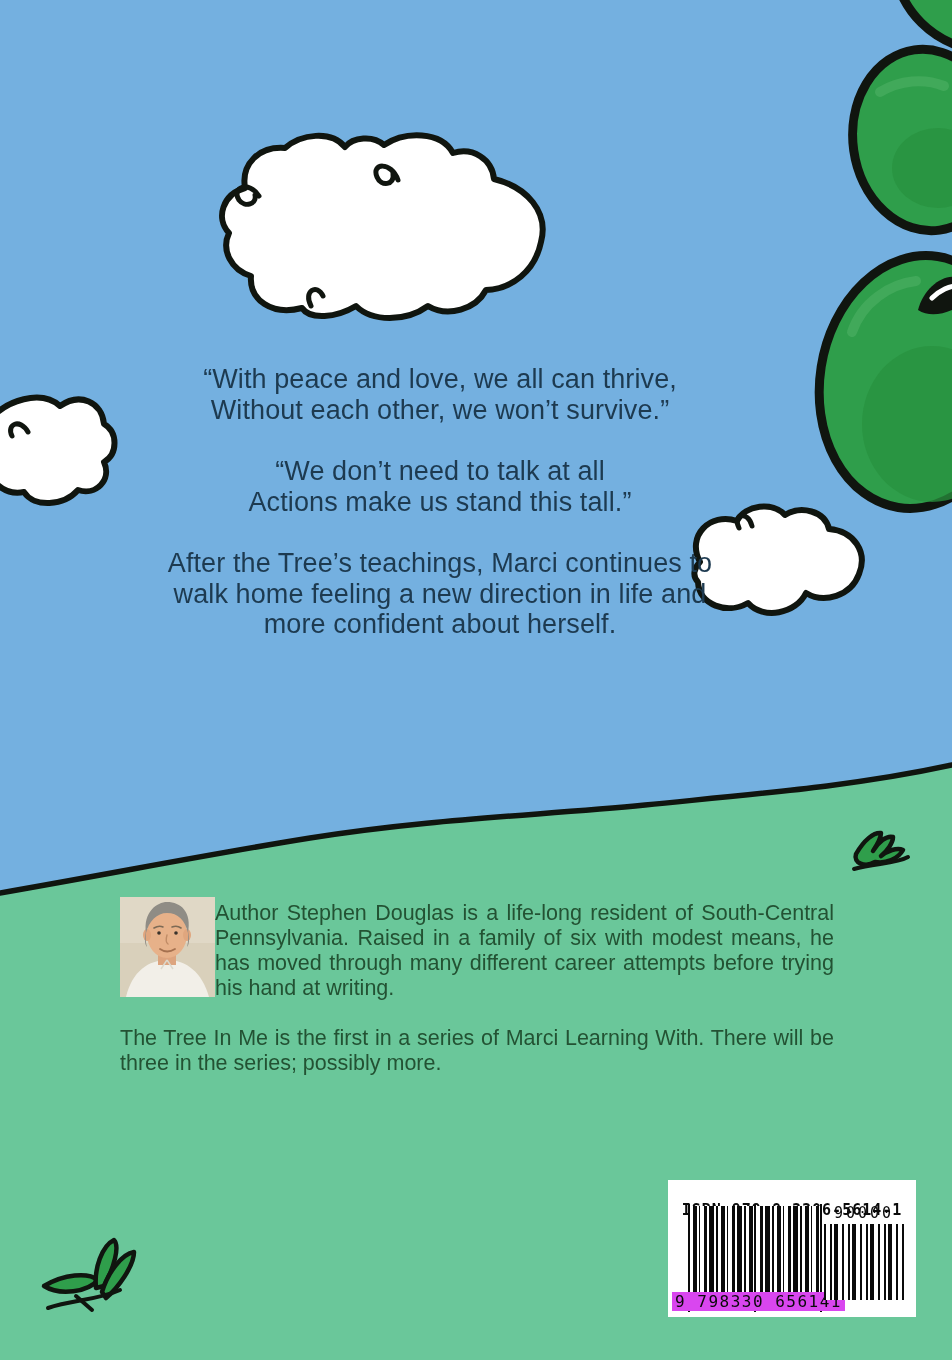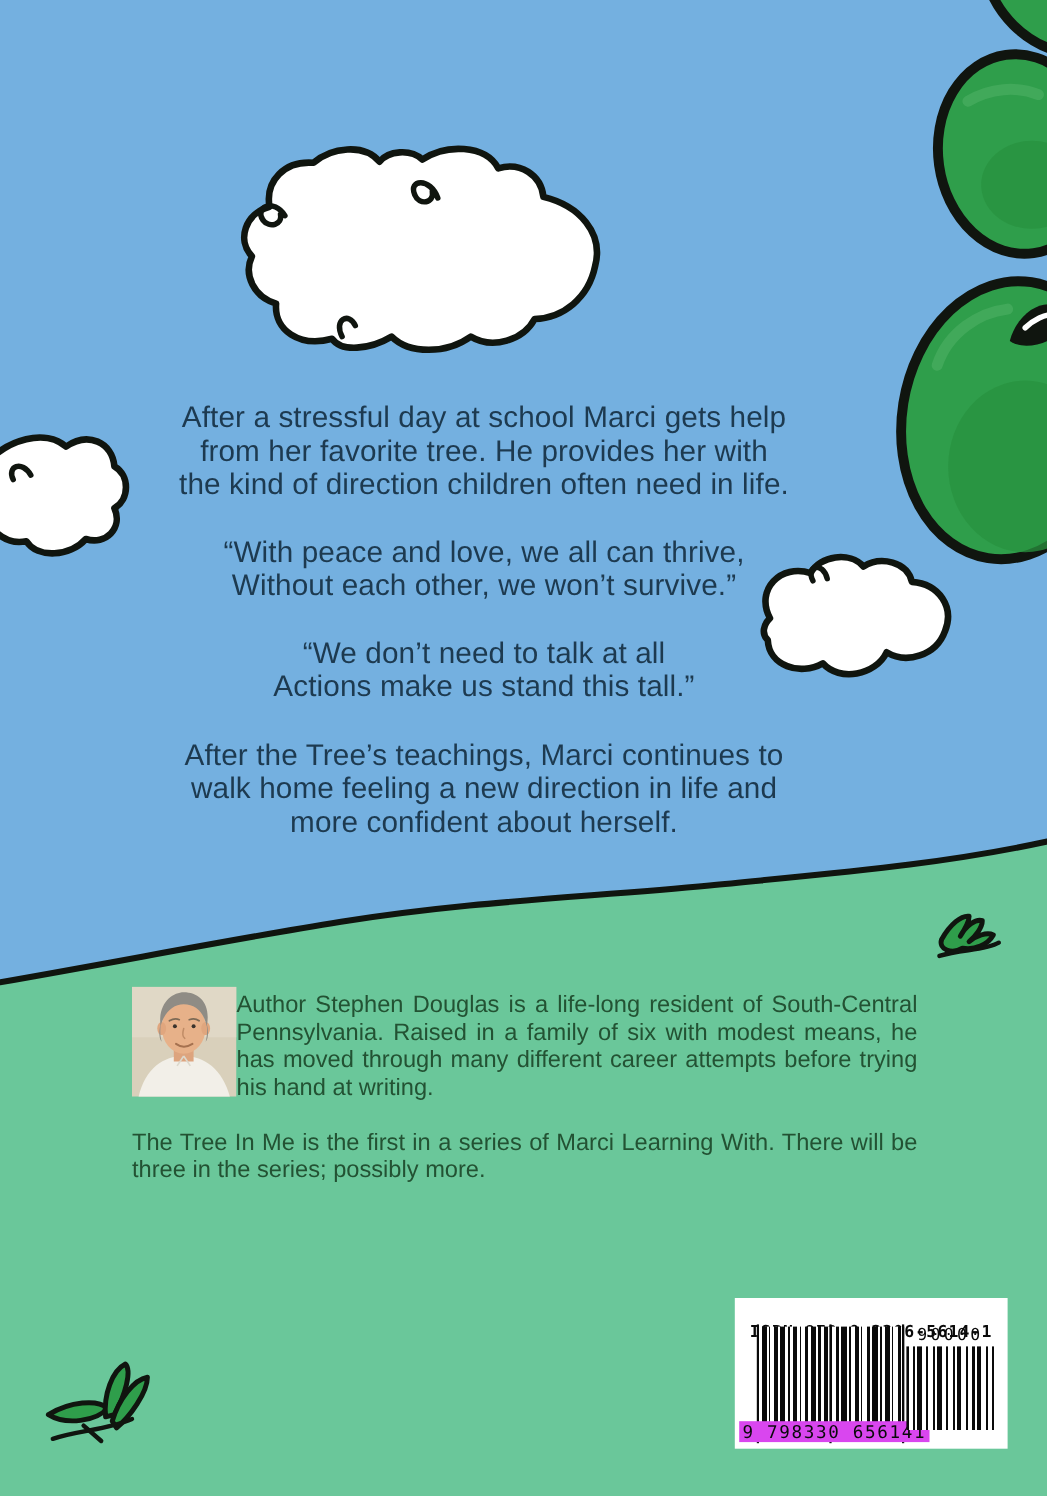--- a/index.html
+++ b/index.html
@@ -174,23 +174,20 @@
     <g>
       <path class="tuft-blade" d="M856,854 C864,840 874,832 881,833 C881,839 877,845 873,851
         C878,842 887,835 893,837 C893,843 887,851 881,856
         C887,851 897,847 903,850 C898,859 886,864 875,862
         C865,868 853,863 856,854 Z"></path>
       <path class="tuft-line" d="M854,869 C874,863 896,864 908,857"></path>
     </g>
   </svg>
 
   <div class="story">
-    <p>After a stressful day at school Marci gets help
-from her favorite tree. He provides her with
-the kind of direction children often need in life.</p>
     <p>“With peace and love, we all can thrive,
 Without each other, we won’t survive.”</p>
     <p>“We don’t need to talk at all
 Actions make us stand this tall.”</p>
     <p>After the Tree’s teachings, Marci continues to
 walk home feeling a new direction in life and
 more confident about herself.</p>
   </div>
 
   <div class="bio">

